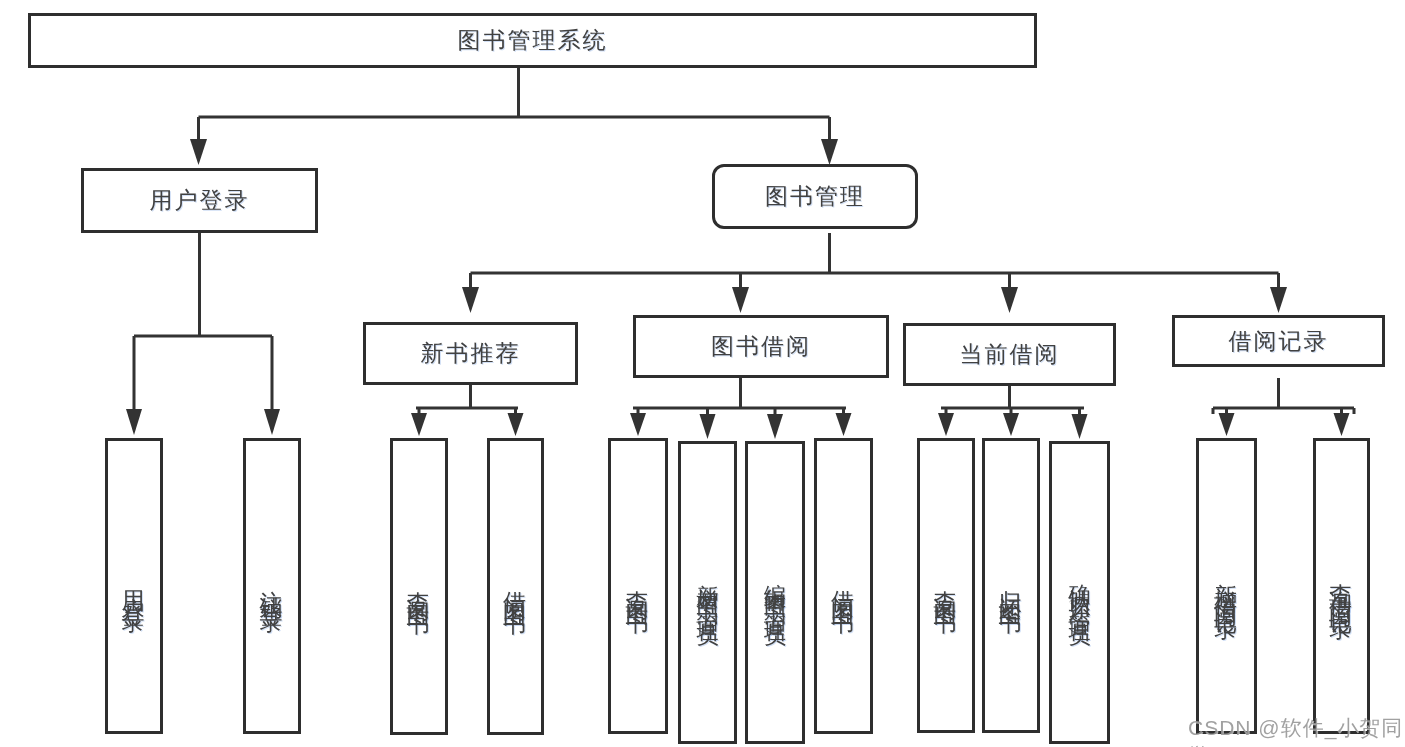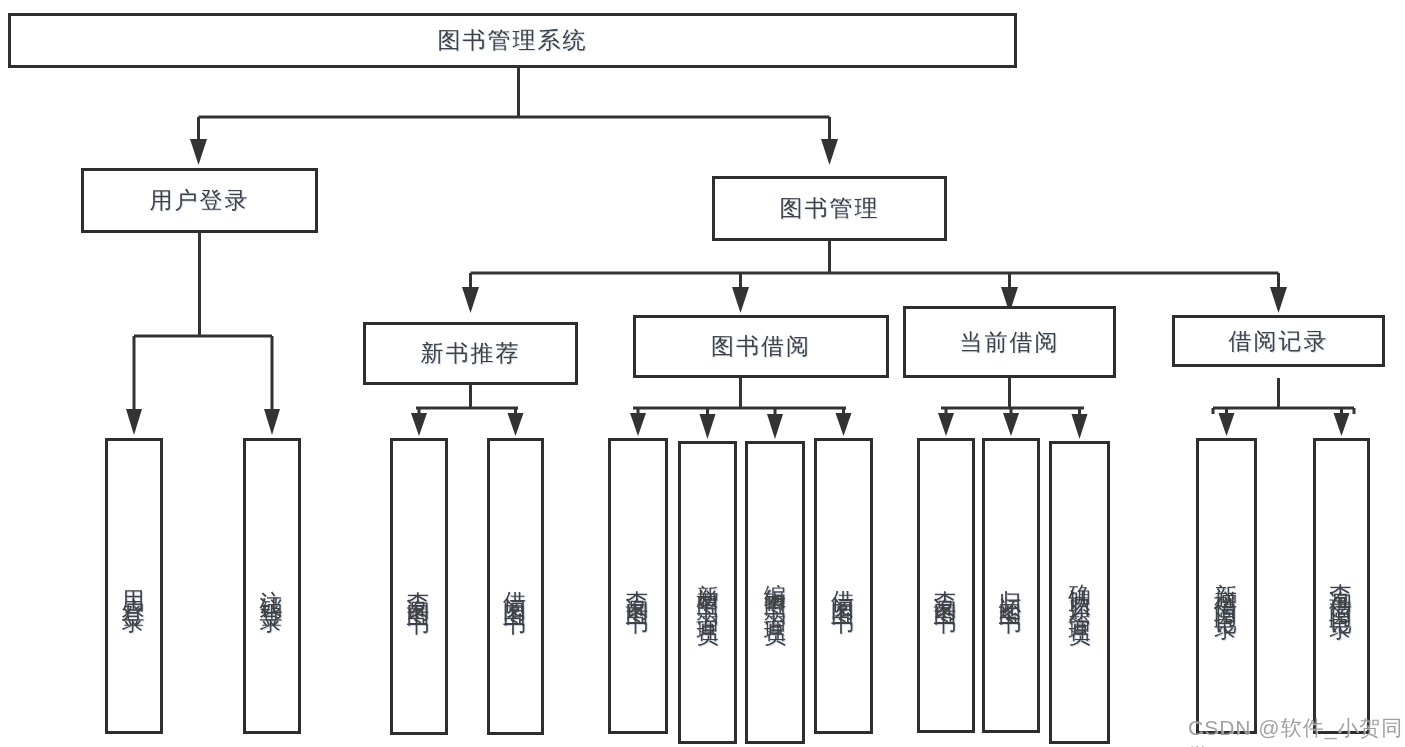--- a/index.html
+++ b/index.html
@@ -42,28 +42,28 @@
     writing-mode: vertical-rl;
     text-orientation: mixed;
     letter-spacing: 7px;
     font-size: 23px;
   }
   .vnode.tight {
     letter-spacing: 6px;
     font-size: 22px;
   }
   
-  #n-root   { left: 8px;   top: 13px;  width: 1009px; height: 55px; }
+  #n-root   { left: 28px;   top: 13px;  width: 1009px; height: 55px; }
   
   #n-l1a    { left: 81px;   top: 168px; width: 237px;  height: 65px; }
-  #n-l1b    { left: 712px;  top: 176px; width: 235px;  height: 65px; }
+  #n-l1b    { left: 712px;  top: 164px; width: 206px;  height: 65px; border-radius: 12px; }
   
   #n-l2a    { left: 363px;  top: 315px; width: 215px;  height: 63px; margin-top: 7px; }
   #n-l2b    { left: 633px;  top: 315px; width: 256px;  height: 63px; }
-  #n-l2c    { left: 903px;  top: 306px; width: 213px;  height: 72px; }
+  #n-l2c    { left: 903px;  top: 323px; width: 213px;  height: 63px; }
   #n-l2d    { left: 1172px; top: 315px; width: 213px;  height: 52px; }
   
   #n-a1 { left: 105px;  top: 438px; width: 58px; height: 296px; }
   #n-a2 { left: 243px;  top: 438px; width: 58px; height: 296px; }
   #n-b1 { left: 390px;  top: 438px; width: 58px; height: 297px; }
   #n-b2 { left: 487px;  top: 438px; width: 57px; height: 297px; }
   #n-c1 { left: 608px;  top: 438px; width: 60px; height: 296px; }
   #n-c2 { left: 678px;  top: 441px; width: 59px; height: 303px; }
   #n-c3 { left: 745px;  top: 441px; width: 60px; height: 303px; }
   #n-c4 { left: 814px;  top: 438px; width: 59px; height: 296px; }

